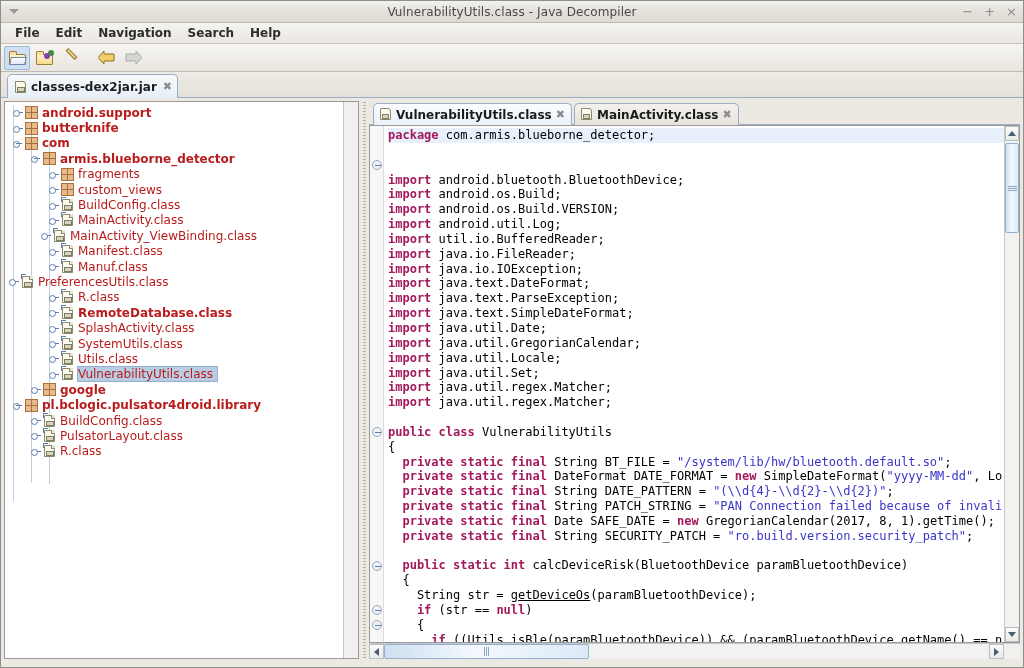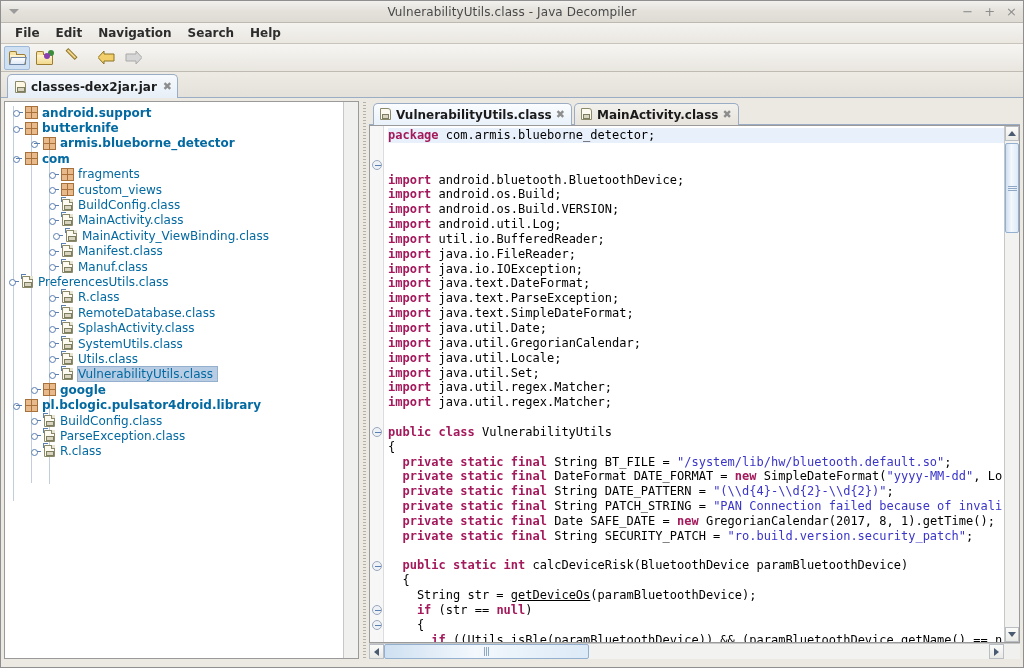--- a/index.html
+++ b/index.html
@@ -141,21 +141,21 @@
     width: 15px;
     background: #f0f0ee;
     border-left: 1px solid #c7c7c7;
     flex: 0 0 15px;
   }
 
   .trow {
     height: 15.4px;
     display: flex; align-items: center;
     font-size: 12px;
-    color: #0369a1;
+    color: #b91c1c;
     white-space: nowrap;
     font-family: "DejaVu Sans", sans-serif;
     position: relative;
   }
   .handle {
     width: 16px; height: 15px;
     display: flex; align-items: center; justify-content: center;
     flex: 0 0 16px;
     position: relative;
   }
@@ -489,229 +489,229 @@
             <span class="pkgicon"></span>
             <span class="tlabel bold">android.support</span>
           </div>
           <div class="trow" style="padding-left: 4px;">
             <span class="handle">
               <span class="hk"></span>
             </span>
             <span class="pkgicon"></span>
             <span class="tlabel bold">butterknife</span>
           </div>
+          <div class="trow" style="padding-left: 4px;">
+            <span class="handle exp">
+              <span class="hk"></span>
+            </span>
+            <span class="pkgicon"></span>
+            <span class="tlabel bold">com</span>
+          </div>
           <div class="trow" style="padding-left: 22px;">
             <span class="handle exp">
               <span class="hk"></span>
             </span>
             <span class="pkgicon"></span>
             <span class="tlabel bold">armis.blueborne_detector</span>
           </div>
+          <div class="trow" style="padding-left: 40px;">
+            <span class="handle">
+              <span class="hk"></span>
+            </span>
+            <span class="pkgicon"></span>
+            <span class="tlabel">fragments</span>
+          </div>
+          <div class="trow" style="padding-left: 40px;">
+            <span class="handle">
+              <span class="hk"></span>
+            </span>
+            <span class="pkgicon"></span>
+            <span class="tlabel">custom_views</span>
+          </div>
+          <div class="trow" style="padding-left: 40px;">
+            <span class="handle">
+              <span class="hk"></span>
+            </span>
+            <span class="clsicon">
+              <span class="page"></span>
+              <span class="fold"></span>
+              <span class="bits"></span>
+              <span class="hook"></span>
+            </span>
+            <span class="tlabel">BuildConfig.class</span>
+          </div>
+          <div class="trow" style="padding-left: 40px;">
+            <span class="handle">
+              <span class="hk"></span>
+            </span>
+            <span class="clsicon">
+              <span class="page"></span>
+              <span class="fold"></span>
+              <span class="bits"></span>
+              <span class="hook"></span>
+            </span>
+            <span class="tlabel">MainActivity.class</span>
+          </div>
+          <div class="trow" style="padding-left: 32px;">
+            <span class="handle">
+              <span class="hk"></span>
+            </span>
+            <span class="clsicon">
+              <span class="page"></span>
+              <span class="fold"></span>
+              <span class="bits"></span>
+              <span class="hook"></span>
+            </span>
+            <span class="tlabel">MainActivity_ViewBinding.class</span>
+          </div>
+          <div class="trow" style="padding-left: 40px;">
+            <span class="handle">
+              <span class="hk"></span>
+            </span>
+            <span class="clsicon">
+              <span class="page"></span>
+              <span class="fold"></span>
+              <span class="bits"></span>
+              <span class="hook"></span>
+            </span>
+            <span class="tlabel">Manifest.class</span>
+          </div>
+          <div class="trow" style="padding-left: 40px;">
+            <span class="handle">
+              <span class="hk"></span>
+            </span>
+            <span class="clsicon">
+              <span class="page"></span>
+              <span class="fold"></span>
+              <span class="bits"></span>
+              <span class="hook"></span>
+            </span>
+            <span class="tlabel">Manuf.class</span>
+          </div>
+          <div class="trow" style="">
+            <span class="handle">
+              <span class="hk"></span>
+            </span>
+            <span class="clsicon">
+              <span class="page"></span>
+              <span class="fold"></span>
+              <span class="bits"></span>
+              <span class="hook"></span>
+            </span>
+            <span class="tlabel">PreferencesUtils.class</span>
+          </div>
+          <div class="trow" style="padding-left: 40px;">
+            <span class="handle">
+              <span class="hk"></span>
+            </span>
+            <span class="clsicon">
+              <span class="page"></span>
+              <span class="fold"></span>
+              <span class="bits"></span>
+              <span class="hook"></span>
+            </span>
+            <span class="tlabel">R.class</span>
+          </div>
+          <div class="trow" style="padding-left: 40px; font-weight: bold;">
+            <span class="handle">
+              <span class="hk"></span>
+            </span>
+            <span class="clsicon">
+              <span class="page"></span>
+              <span class="fold"></span>
+              <span class="bits"></span>
+              <span class="hook"></span>
+            </span>
+            <span class="tlabel">RemoteDatabase.class</span>
+          </div>
+          <div class="trow" style="padding-left: 40px;">
+            <span class="handle">
+              <span class="hk"></span>
+            </span>
+            <span class="clsicon">
+              <span class="page"></span>
+              <span class="fold"></span>
+              <span class="bits"></span>
+              <span class="hook"></span>
+            </span>
+            <span class="tlabel">SplashActivity.class</span>
+          </div>
+          <div class="trow" style="padding-left: 40px;">
+            <span class="handle">
+              <span class="hk"></span>
+            </span>
+            <span class="clsicon">
+              <span class="page"></span>
+              <span class="fold"></span>
+              <span class="bits"></span>
+              <span class="hook"></span>
+            </span>
+            <span class="tlabel">SystemUtils.class</span>
+          </div>
+          <div class="trow" style="padding-left: 40px;">
+            <span class="handle">
+              <span class="hk"></span>
+            </span>
+            <span class="clsicon">
+              <span class="page"></span>
+              <span class="fold"></span>
+              <span class="bits"></span>
+              <span class="hook"></span>
+            </span>
+            <span class="tlabel">Utils.class</span>
+          </div>
+          <div class="trow" style="padding-left: 40px;">
+            <span class="handle">
+              <span class="hk"></span>
+            </span>
+            <span class="clsicon">
+              <span class="page"></span>
+              <span class="fold"></span>
+              <span class="bits"></span>
+              <span class="hook"></span>
+            </span>
+            <span class="tlabel sel">VulnerabilityUtils.class</span>
+          </div>
+          <div class="trow" style="padding-left: 22px;">
+            <span class="handle">
+              <span class="hk"></span>
+            </span>
+            <span class="pkgicon"></span>
+            <span class="tlabel bold">google</span>
+          </div>
           <div class="trow" style="padding-left: 4px;">
             <span class="handle exp">
               <span class="hk"></span>
             </span>
             <span class="pkgicon"></span>
-            <span class="tlabel bold">com</span>
-          </div>
-          <div class="trow" style="padding-left: 40px;">
-            <span class="handle">
-              <span class="hk"></span>
-            </span>
-            <span class="pkgicon"></span>
-            <span class="tlabel">fragments</span>
-          </div>
-          <div class="trow" style="padding-left: 40px;">
-            <span class="handle">
-              <span class="hk"></span>
-            </span>
-            <span class="pkgicon"></span>
-            <span class="tlabel">custom_views</span>
-          </div>
-          <div class="trow" style="padding-left: 40px;">
+            <span class="tlabel bold">pl.bclogic.pulsator4droid.library</span>
+          </div>
+          <div class="trow" style="padding-left: 22px;">
             <span class="handle">
               <span class="hk"></span>
             </span>
             <span class="clsicon">
               <span class="page"></span>
               <span class="fold"></span>
               <span class="bits"></span>
               <span class="hook"></span>
             </span>
             <span class="tlabel">BuildConfig.class</span>
           </div>
-          <div class="trow" style="padding-left: 40px;">
-            <span class="handle">
-              <span class="hk"></span>
-            </span>
-            <span class="clsicon">
-              <span class="page"></span>
-              <span class="fold"></span>
-              <span class="bits"></span>
-              <span class="hook"></span>
-            </span>
-            <span class="tlabel">MainActivity.class</span>
-          </div>
-          <div class="trow" style="padding-left: 44px;">
-            <span class="handle">
-              <span class="hk"></span>
-            </span>
-            <span class="clsicon">
-              <span class="page"></span>
-              <span class="fold"></span>
-              <span class="bits"></span>
-              <span class="hook"></span>
-            </span>
-            <span class="tlabel">MainActivity_ViewBinding.class</span>
-          </div>
-          <div class="trow" style="padding-left: 40px;">
-            <span class="handle">
-              <span class="hk"></span>
-            </span>
-            <span class="clsicon">
-              <span class="page"></span>
-              <span class="fold"></span>
-              <span class="bits"></span>
-              <span class="hook"></span>
-            </span>
-            <span class="tlabel">Manifest.class</span>
-          </div>
-          <div class="trow" style="padding-left: 40px;">
-            <span class="handle">
-              <span class="hk"></span>
-            </span>
-            <span class="clsicon">
-              <span class="page"></span>
-              <span class="fold"></span>
-              <span class="bits"></span>
-              <span class="hook"></span>
-            </span>
-            <span class="tlabel">Manuf.class</span>
-          </div>
-          <div class="trow" style="">
-            <span class="handle">
-              <span class="hk"></span>
-            </span>
-            <span class="clsicon">
-              <span class="page"></span>
-              <span class="fold"></span>
-              <span class="bits"></span>
-              <span class="hook"></span>
-            </span>
-            <span class="tlabel">PreferencesUtils.class</span>
-          </div>
-          <div class="trow" style="padding-left: 40px;">
-            <span class="handle">
-              <span class="hk"></span>
-            </span>
-            <span class="clsicon">
-              <span class="page"></span>
-              <span class="fold"></span>
-              <span class="bits"></span>
-              <span class="hook"></span>
-            </span>
-            <span class="tlabel">R.class</span>
-          </div>
-          <div class="trow" style="padding-left: 40px;">
-            <span class="handle">
-              <span class="hk"></span>
-            </span>
-            <span class="clsicon">
-              <span class="page"></span>
-              <span class="fold"></span>
-              <span class="bits"></span>
-              <span class="hook"></span>
-            </span>
-            <span class="tlabel">RemoteDatabase.class</span>
-          </div>
-          <div class="trow" style="padding-left: 40px;">
-            <span class="handle">
-              <span class="hk"></span>
-            </span>
-            <span class="clsicon">
-              <span class="page"></span>
-              <span class="fold"></span>
-              <span class="bits"></span>
-              <span class="hook"></span>
-            </span>
-            <span class="tlabel">SplashActivity.class</span>
-          </div>
-          <div class="trow" style="padding-left: 40px;">
-            <span class="handle">
-              <span class="hk"></span>
-            </span>
-            <span class="clsicon">
-              <span class="page"></span>
-              <span class="fold"></span>
-              <span class="bits"></span>
-              <span class="hook"></span>
-            </span>
-            <span class="tlabel">SystemUtils.class</span>
-          </div>
-          <div class="trow" style="padding-left: 40px;">
-            <span class="handle">
-              <span class="hk"></span>
-            </span>
-            <span class="clsicon">
-              <span class="page"></span>
-              <span class="fold"></span>
-              <span class="bits"></span>
-              <span class="hook"></span>
-            </span>
-            <span class="tlabel">Utils.class</span>
-          </div>
-          <div class="trow" style="padding-left: 40px;">
-            <span class="handle">
-              <span class="hk"></span>
-            </span>
-            <span class="clsicon">
-              <span class="page"></span>
-              <span class="fold"></span>
-              <span class="bits"></span>
-              <span class="hook"></span>
-            </span>
-            <span class="tlabel sel">VulnerabilityUtils.class</span>
-          </div>
           <div class="trow" style="padding-left: 22px;">
             <span class="handle">
               <span class="hk"></span>
             </span>
-            <span class="pkgicon"></span>
-            <span class="tlabel bold">google</span>
-          </div>
-          <div class="trow" style="padding-left: 4px;">
-            <span class="handle exp">
-              <span class="hk"></span>
-            </span>
-            <span class="pkgicon"></span>
-            <span class="tlabel bold">pl.bclogic.pulsator4droid.library</span>
-          </div>
-          <div class="trow" style="padding-left: 22px;">
-            <span class="handle">
-              <span class="hk"></span>
-            </span>
-            <span class="clsicon">
-              <span class="page"></span>
-              <span class="fold"></span>
-              <span class="bits"></span>
-              <span class="hook"></span>
-            </span>
-            <span class="tlabel">BuildConfig.class</span>
-          </div>
-          <div class="trow" style="padding-left: 22px;">
-            <span class="handle">
-              <span class="hk"></span>
-            </span>
-            <span class="clsicon">
-              <span class="page"></span>
-              <span class="fold"></span>
-              <span class="bits"></span>
-              <span class="hook"></span>
-            </span>
-            <span class="tlabel">ParseException.class</span>
+            <span class="clsicon">
+              <span class="page"></span>
+              <span class="fold"></span>
+              <span class="bits"></span>
+              <span class="hook"></span>
+            </span>
+            <span class="tlabel">PulsatorLayout.class</span>
           </div>
           <div class="trow" style="padding-left: 22px;">
             <span class="handle">
               <span class="hk"></span>
             </span>
             <span class="clsicon">
               <span class="page"></span>
               <span class="fold"></span>
               <span class="bits"></span>
               <span class="hook"></span>

